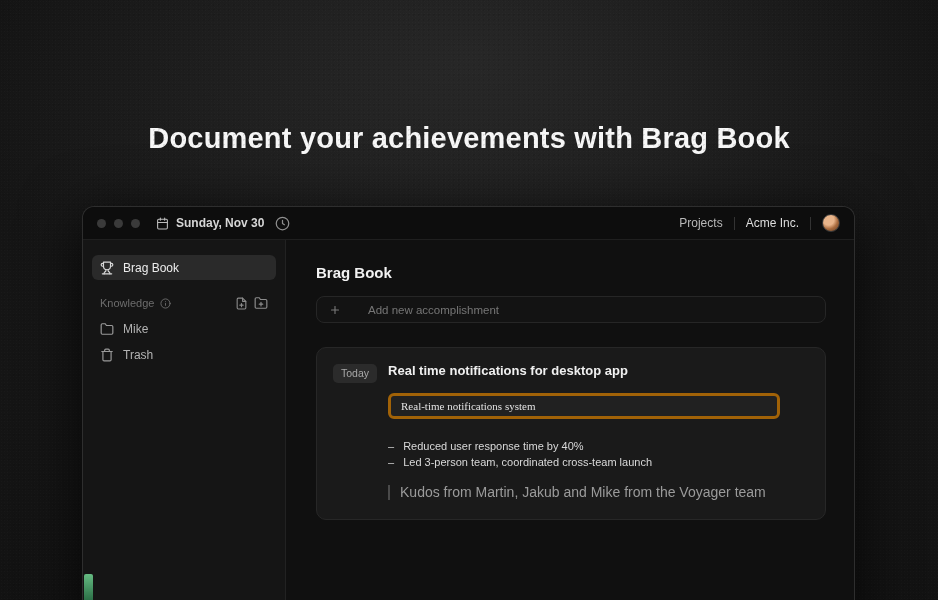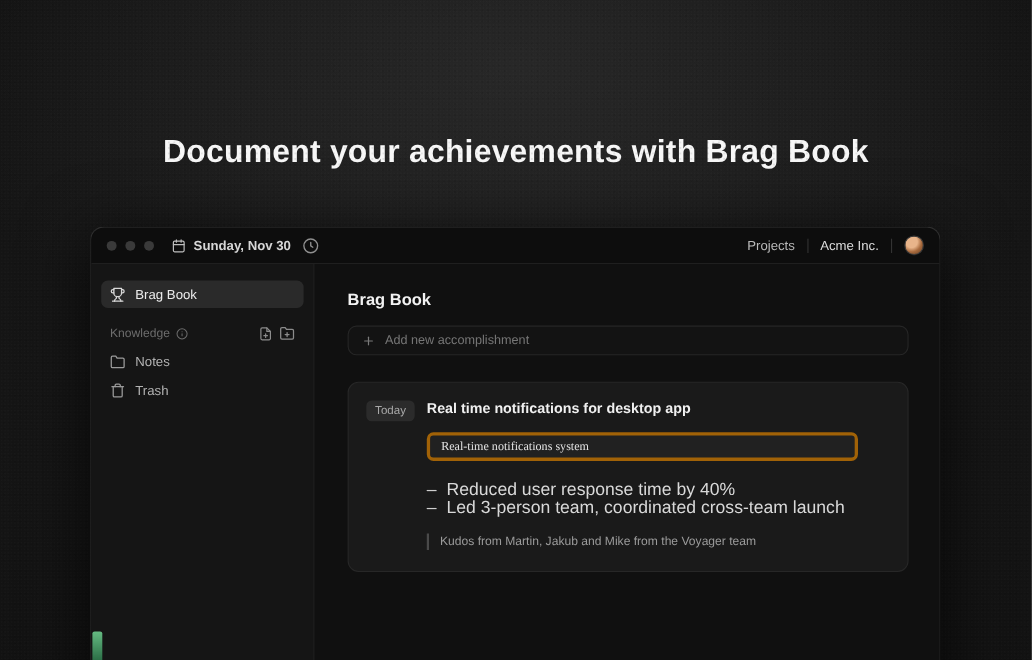--- a/index.html
+++ b/index.html
@@ -89,21 +89,21 @@
   }
   .side-section .spacer { flex:1; }
   .side-section .act { color:#8c8c8c; display:flex; }
 
   
   .main { flex:1; padding:24px 28px 0 30px; background:#101010; min-width:0; }
   .main-title { font-size:15px; font-weight:700; color:#f2f2f2; }
 
   .add-row {
     margin-top:15px; height:27px;
-    display:flex; align-items:center; gap:9px;
+    display:flex; align-items:center; gap:27px;
     padding:0 12px;
     border:1px solid #262626; border-radius:8px;
     background:#131313;
     color:#767676; font-size:11.5px;
     cursor:default;
   }
   .add-row svg { color:#7a7a7a; }
 
   .card {
     margin-top:24px;
@@ -129,30 +129,30 @@
     background:#212121;
     border:3px solid #a16207; border-radius:6px;
     color:#e2e2e2; font-size:11px;
     font-family:Liberation Serif, serif;
     padding:0 10px;
     outline:none;
   }
 
   .bullets { list-style:none; margin-top:19px; }
   .bullets li {
-    font-size:16px; color:#d9d9d9;
+    font-size:11px; color:#d9d9d9;
     line-height:16px; display:flex;
   }
   .bullets li::before { content:"–"; color:#cfcfcf; margin-right:9px; }
 
   .quote {
     margin-top:15px;
     border-left:2px solid #4a4a4a;
     padding-left:10px;
-    font-size:11px; color:#9b9b9b;
+    font-size:14px; color:#9b9b9b;
     line-height:15px;
   }
 
   .green-accent {
     position:absolute; left:84px; bottom:0; width:9px; height:26px;
     background:linear-gradient(#6fce8f, #2f7a4d);
     border-radius:2px 2px 0 0;
     filter:blur(.4px);
     z-index:3; opacity:.9;
   }
@@ -243,21 +243,21 @@
             </svg>
         </span>
       </div>
 
       <div class="side-row">
         <span>
           <svg width="14" height="14" viewBox="0 0 24 24" fill="none" stroke="currentColor" stroke-width="2" stroke-linecap="round" stroke-linejoin="round">
               <path d="M22 19a2 2 0 0 1-2 2H4a2 2 0 0 1-2-2V5a2 2 0 0 1 2-2h5l2 3h9a2 2 0 0 1 2 2z"></path>
             </svg>
         </span>
-        <span>Notes</span>
+        <span>Mike</span>
       </div>
 
       <div class="side-row">
         <span>
           <svg width="14" height="14" viewBox="0 0 24 24" fill="none" stroke="currentColor" stroke-width="2" stroke-linecap="round" stroke-linejoin="round">
               <polyline points="3 6 5 6 21 6"></polyline>
               <path d="M19 6v14a2 2 0 0 1-2 2H7a2 2 0 0 1-2-2V6m3 0V4a2 2 0 0 1 2-2h4a2 2 0 0 1 2 2v2"></path>
             </svg>
         </span>
         <span>Trash</span>

